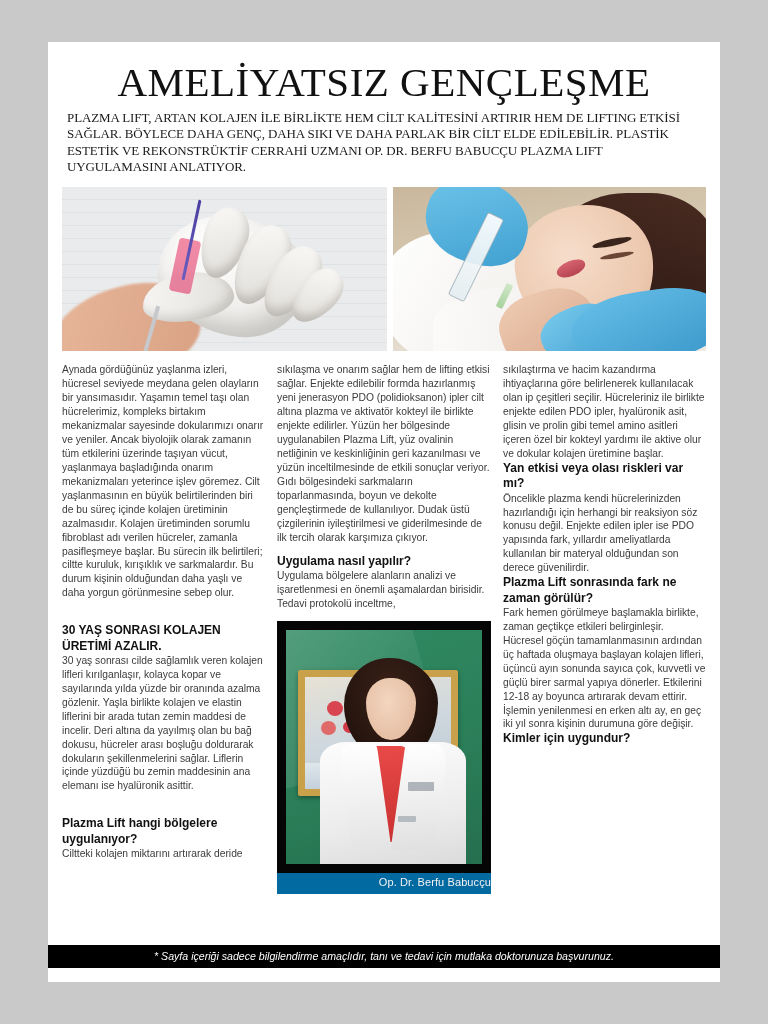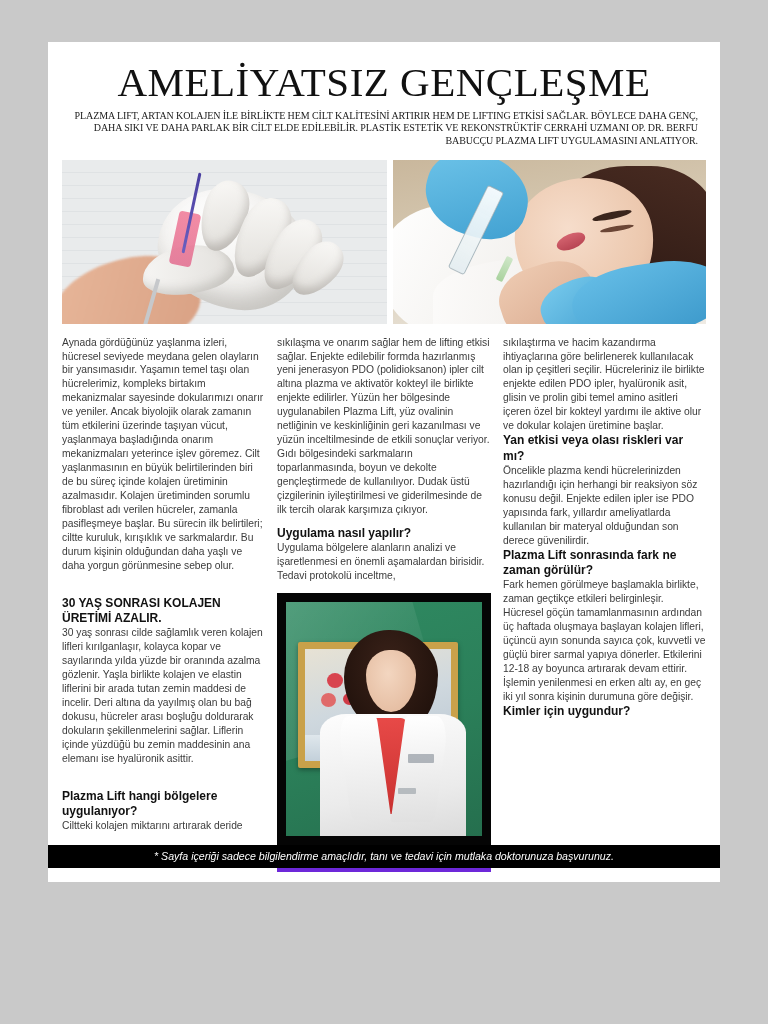--- a/index.html
+++ b/index.html
@@ -13,21 +13,21 @@
     background: #c9c9c9;
     font-family: "Liberation Sans", sans-serif;
     overflow: hidden;
   }
 
   .page {
     position: absolute;
     left: 48px;
     top: 42px;
     width: 672px;
-    height: 840px;
+    height: 940px;
     background: #ffffff;
     box-sizing: border-box;
     padding: 0;
   }
 
   
   .masthead {
     padding: 14px 18px 0 18px;
   }
   .headline {
@@ -36,23 +36,23 @@
     line-height: 1.02;
     letter-spacing: 0.5px;
     text-align: center;
     color: #111111;
     font-weight: 400;
     margin: 6px 0 6px 0;
     white-space: nowrap;
   }
   .standfirst {
     font-family: "Liberation Serif", serif;
-    font-size: 10px;
+    font-size: 13px;
     line-height: 1.26;
-    text-align: right;
+    text-align: left;
     color: #1a1a1a;
     font-weight: 400;
     margin: 0 4px 0 1px;
     letter-spacing: -0.1px;
   }
 
   
   .photo-row {
     display: flex;
     gap: 6px;
@@ -357,24 +357,24 @@
     width: 18px; height: 6px;
     background: rgba(120,130,140,0.45);
     border-radius: 1px;
   }
   .pt-skirt {
     position: absolute; left: 74px; bottom: 0;
     width: 58px; height: 34px;
     background: linear-gradient(180deg, #2b2b30 0%, #17171a 100%);
   }
   .portrait-caption {
-    background: #6d28d9;
+    background: #0369a1;
     color: #f2f2f2;
-    font-size: 16px;
-    text-align: left;
+    font-size: 11px;
+    text-align: right;
     padding: 3px 0 6px 0;
     letter-spacing: 0.1px;
   }
 
   
   .footer-bar {
     position: absolute;
     left: 0;
     bottom: 14px;
     width: 100%;

